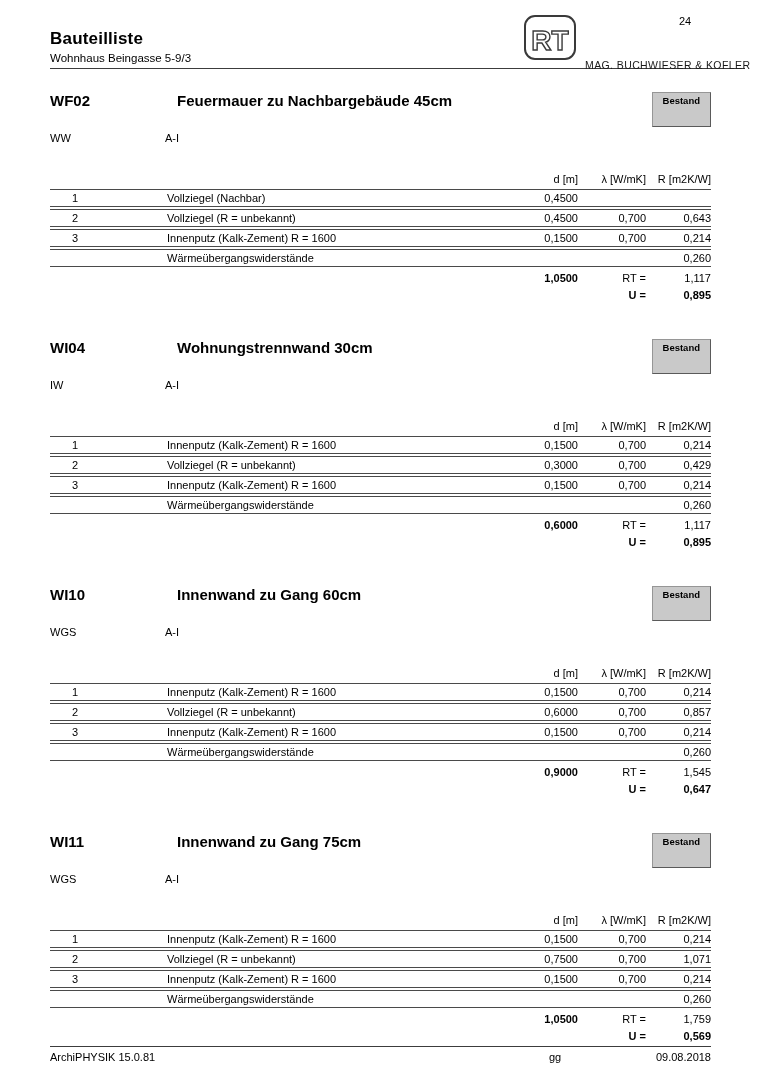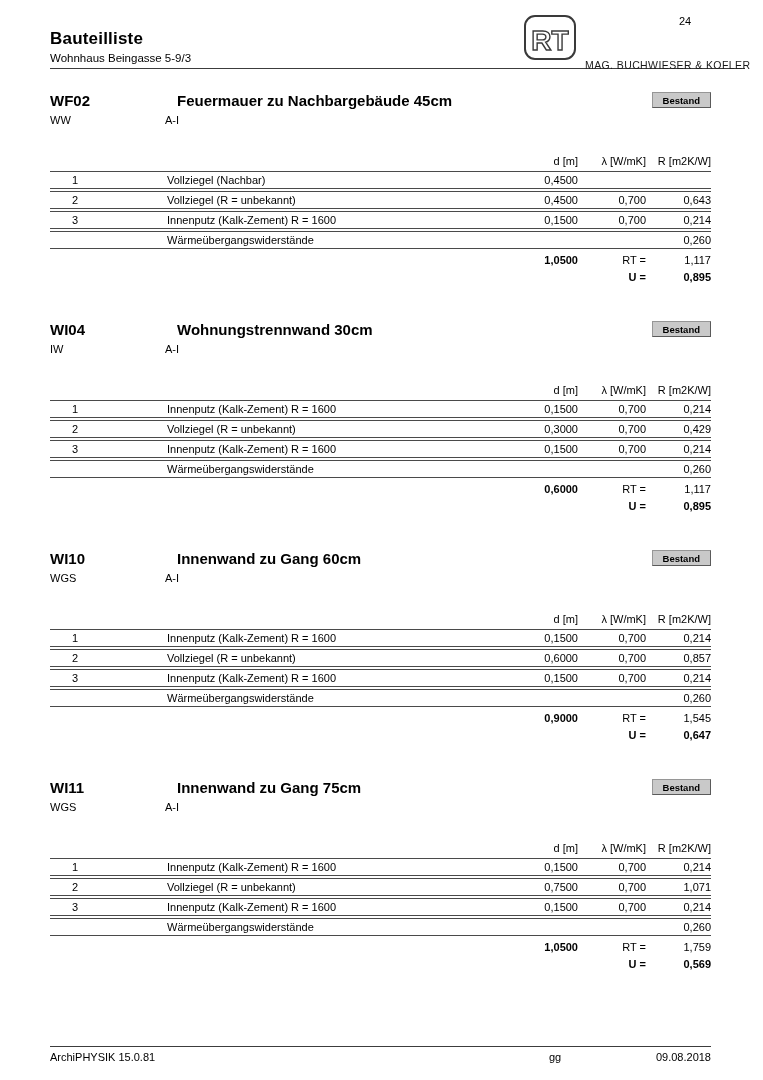--- a/index.html
+++ b/index.html
@@ -24,21 +24,21 @@
   .company { position:absolute; left:585px; top:59px; font-size:10.5px; color:#1a1a1a; letter-spacing:0.4px; z-index:2; white-space:nowrap; }
   .page-number { position:absolute; left:666px; top:15px; font-size:11px; z-index:3;margin-left:13px; }
   
   .main { position:absolute; left:50px; top:92px; width:661px; }
   .component { margin-bottom:36px; }
   .comp-head { display:grid; grid-template-columns:115px 1fr auto; align-items:start;gap:12px; }
   .comp-code { font-size:15px; font-weight:bold; }
   .comp-name { font-size:15px; font-weight:bold; margin:0; }
   .badge {
     background:#c9c9c9; border:1px solid #969696; border-right-color:#5a5a5a; border-bottom-color:#5a5a5a;
-    font-size:9.5px; font-weight:bold; padding:2px 10px 1px; line-height:11px;
+    font-size:9.5px; font-weight:bold; padding:2px 10px 20px; line-height:11px;
   }
   .comp-sub { display:grid; grid-template-columns:115px 1fr; font-size:11px; margin-top:5px; }
   .tbl  { margin-top:29px; }
   .trow { display:grid; grid-template-columns:50px 1fr 90px 68px 65px; font-size:11px; line-height:13px; }
   .thead { margin-bottom:3px; }
   .c-num { text-align:center; }
   .c-mat { padding-left:67px; }
   .c-d, .c-lam, .c-r { text-align:right; }
   .layer { border-top:1px solid #4a4a4a; border-bottom:1px solid #4a4a4a; padding:2px 0 1px; margin-bottom:2px; }
   .total { padding:3px 0 1px; }

